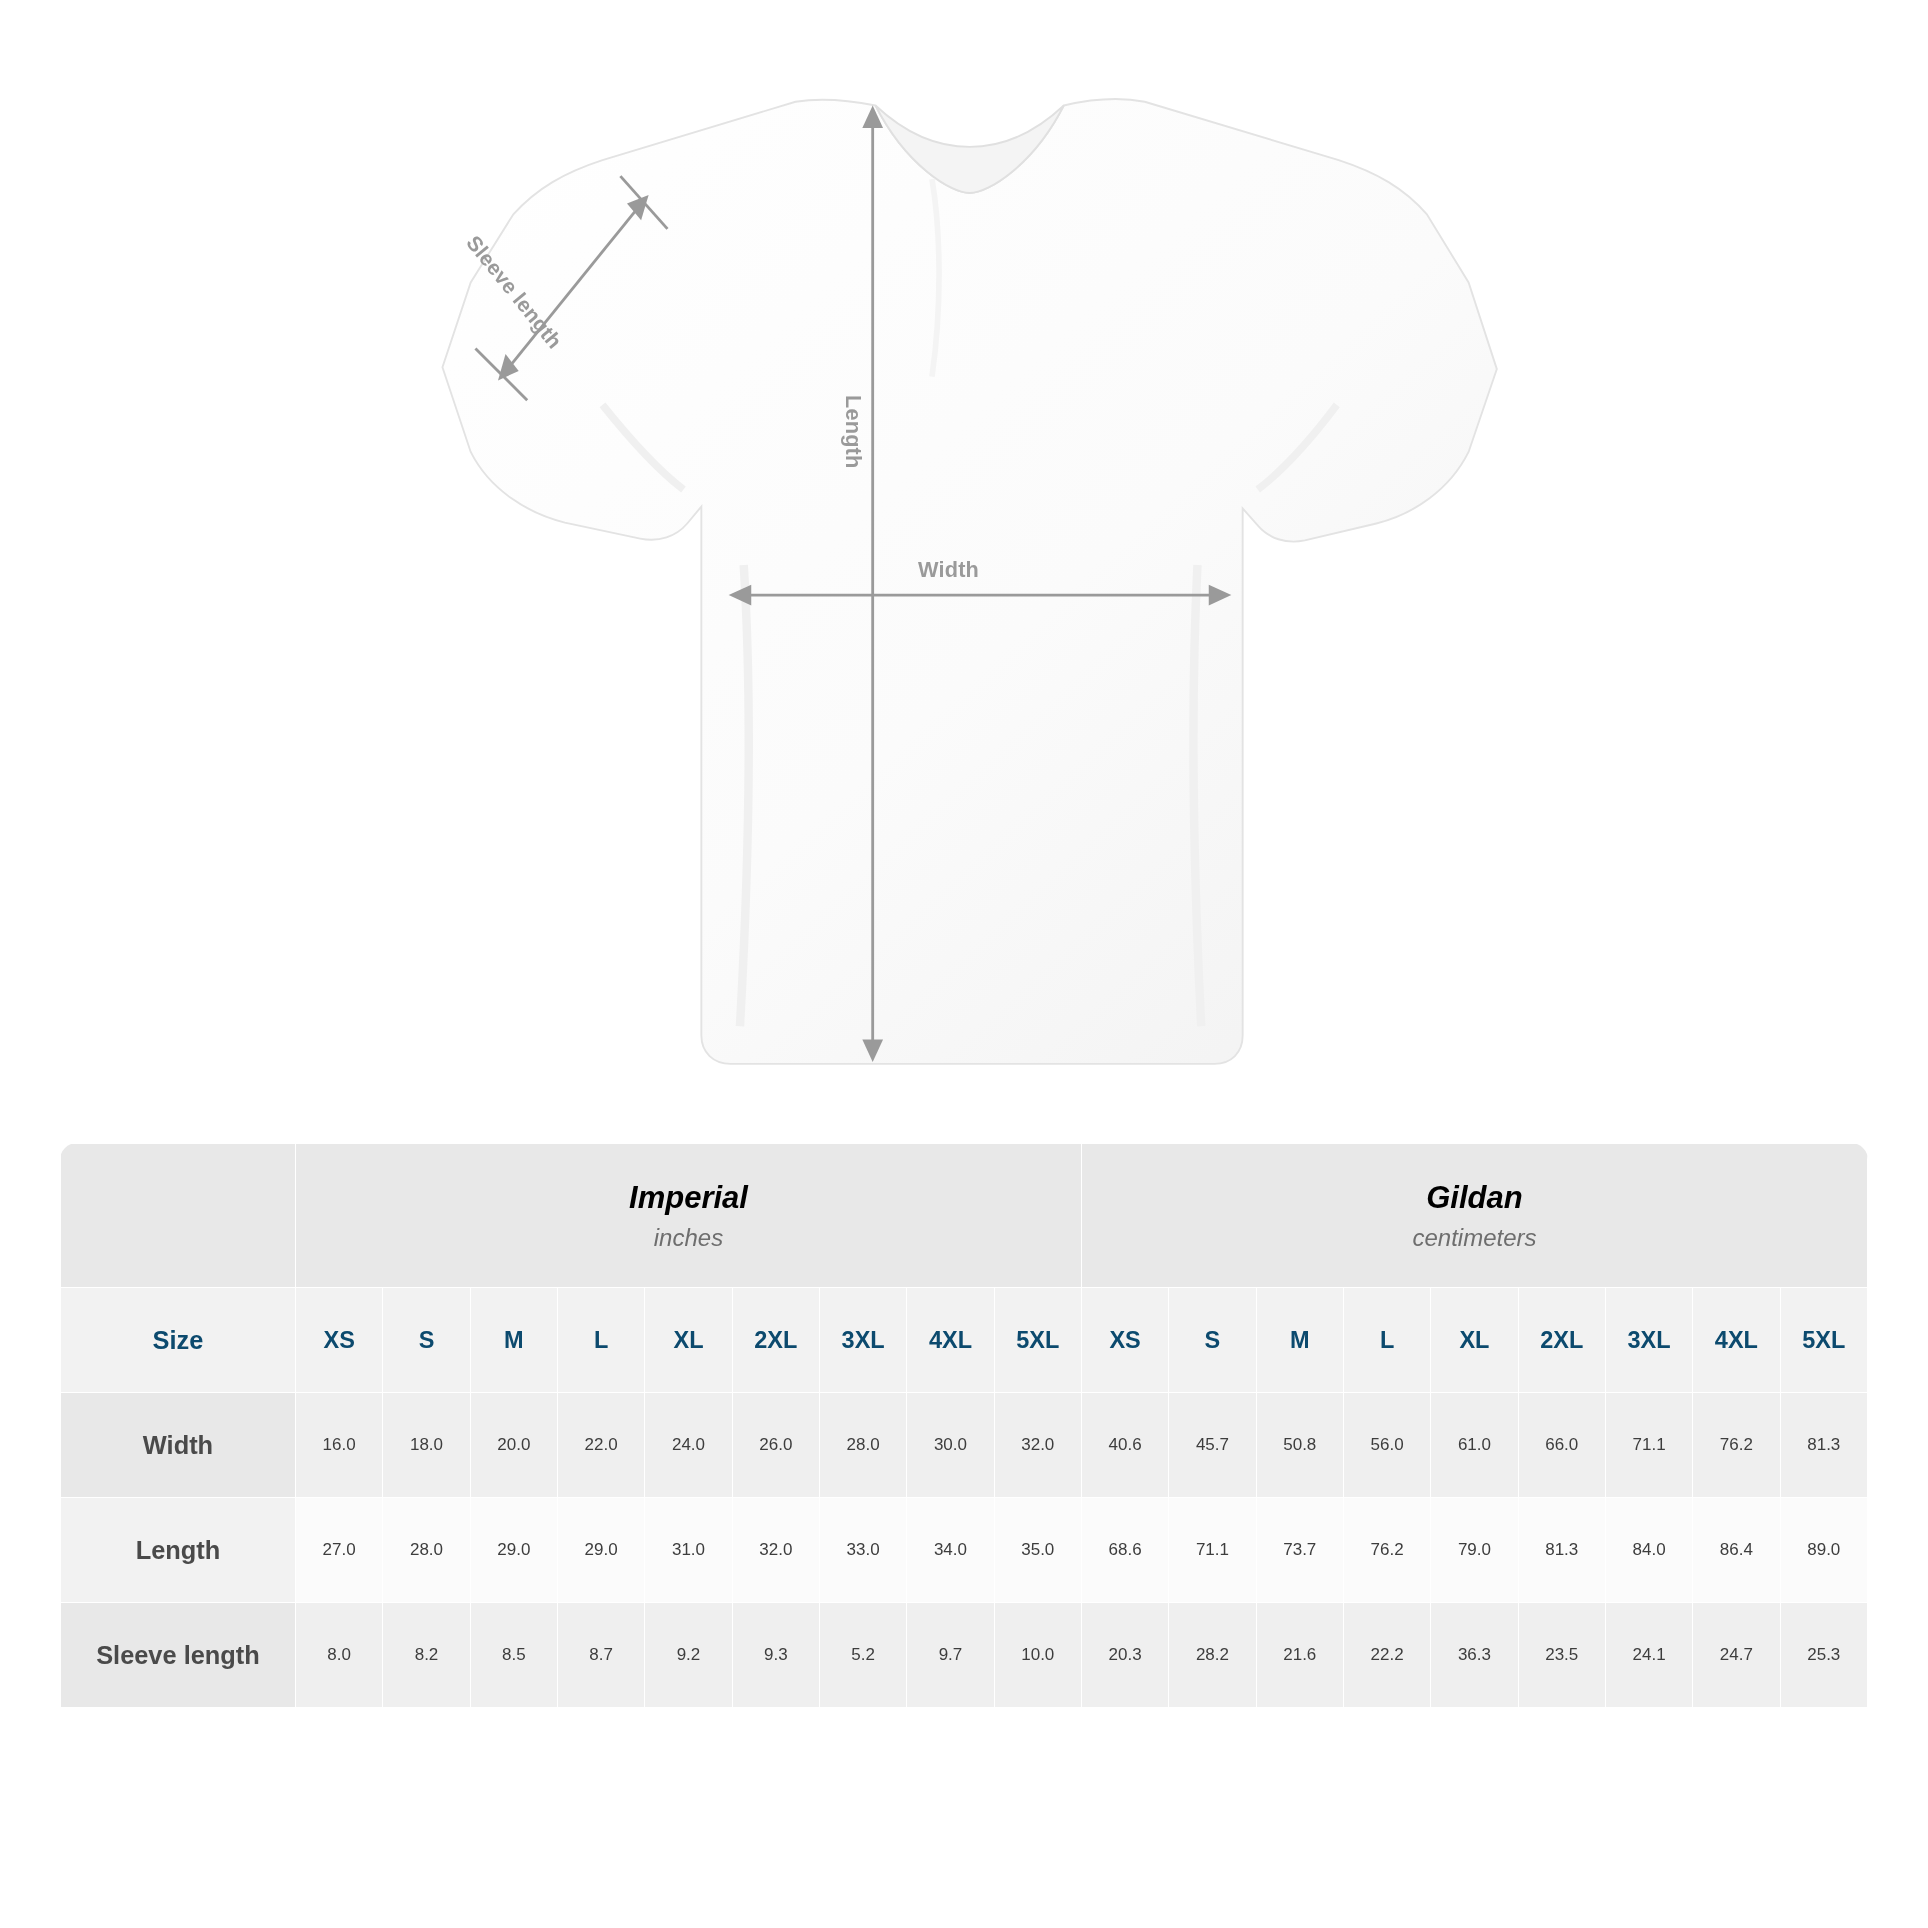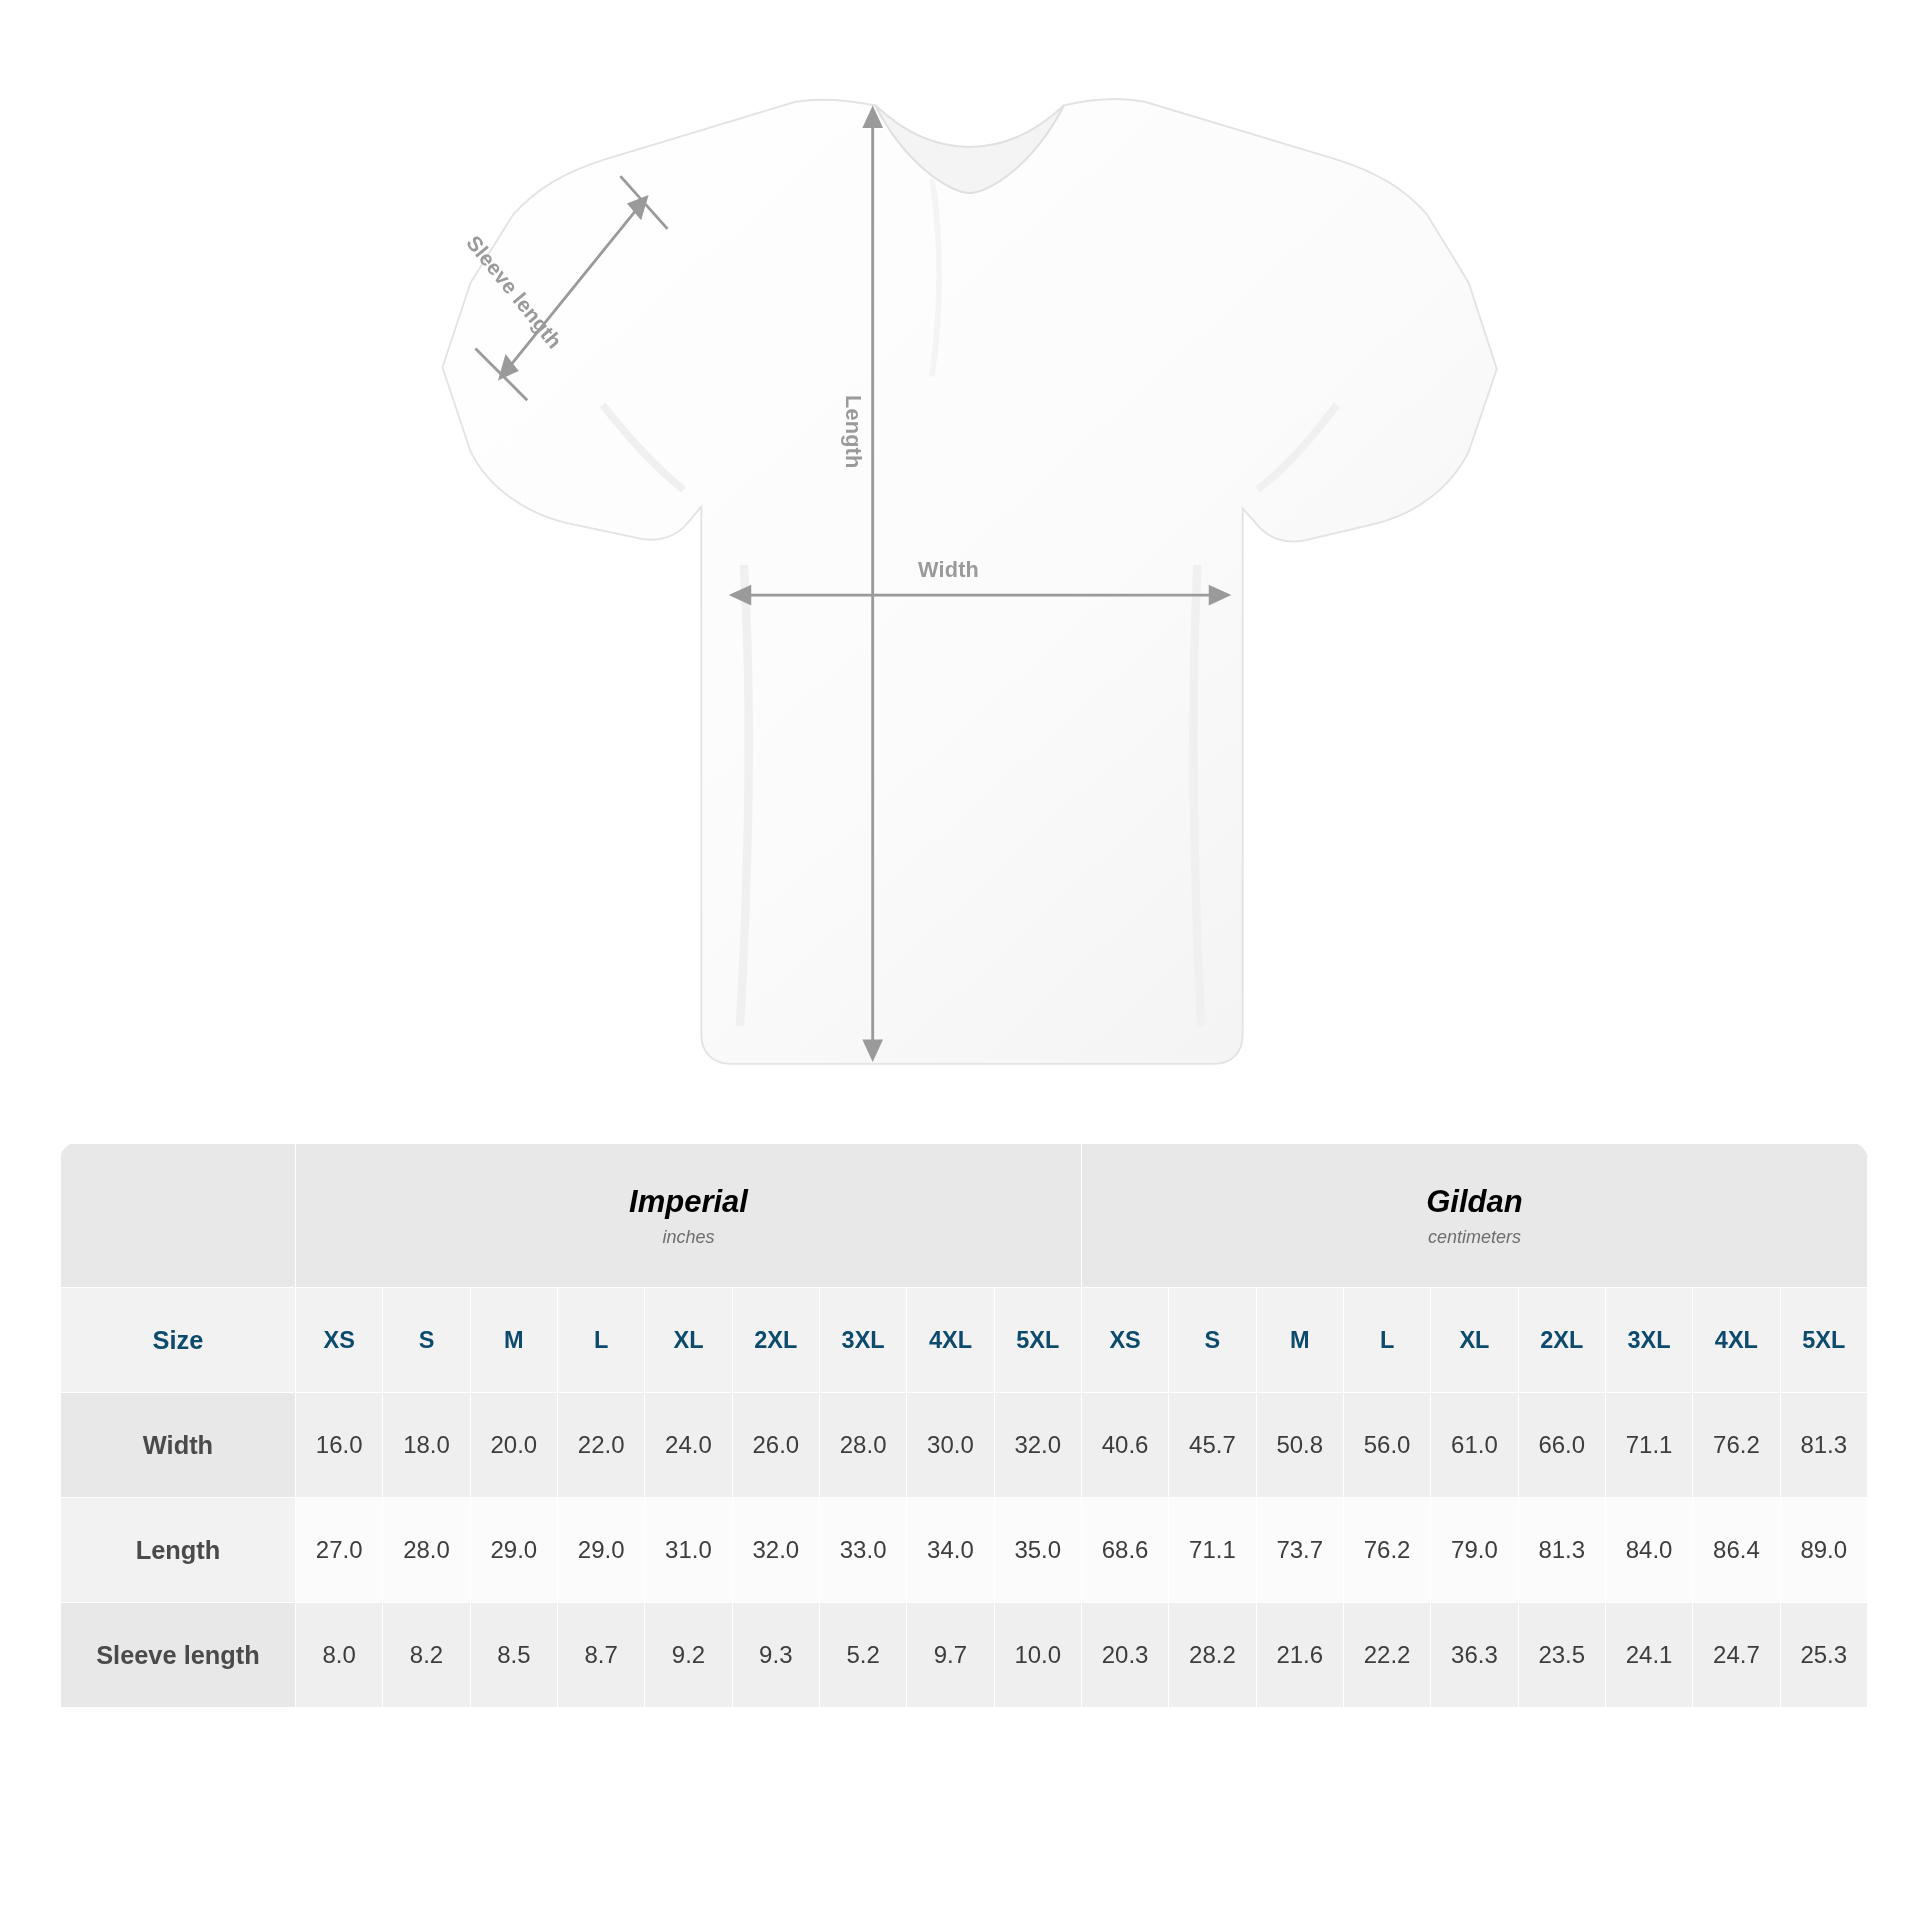--- a/index.html
+++ b/index.html
@@ -99,38 +99,38 @@
     border: none;
   }
   .unit-name {
     font-size: 31px;
     font-style: italic;
     font-weight: bold;
     color: #000000;
     line-height: 1.2;
   }
   .unit-sub {
-    font-size: 18px;
+    font-size: 24px;
     font-style: italic;
     color: #6e6e6e;
     margin-top: 7.5px;
   }
   .head-row td {
     background: #f2f2f2;
     height: 102px;
     font-size: 23.5px;
     font-weight: bold;
     color: #0c4a6e;
   }
   .head-row td.rowlabel {
     font-size: 25.4px;
   }
   .data-row td {
     height: 102px;
-    font-size: 24px;
+    font-size: 17px;
     color: #3d3d3d;
     background: #fbfbfb;
   }
   .data-row.alt td {
     background: #efefef;
   }
   .data-row td.rowlabel {
     font-weight: bold;
     font-size: 25.4px;
     color: #4a4a4a;

